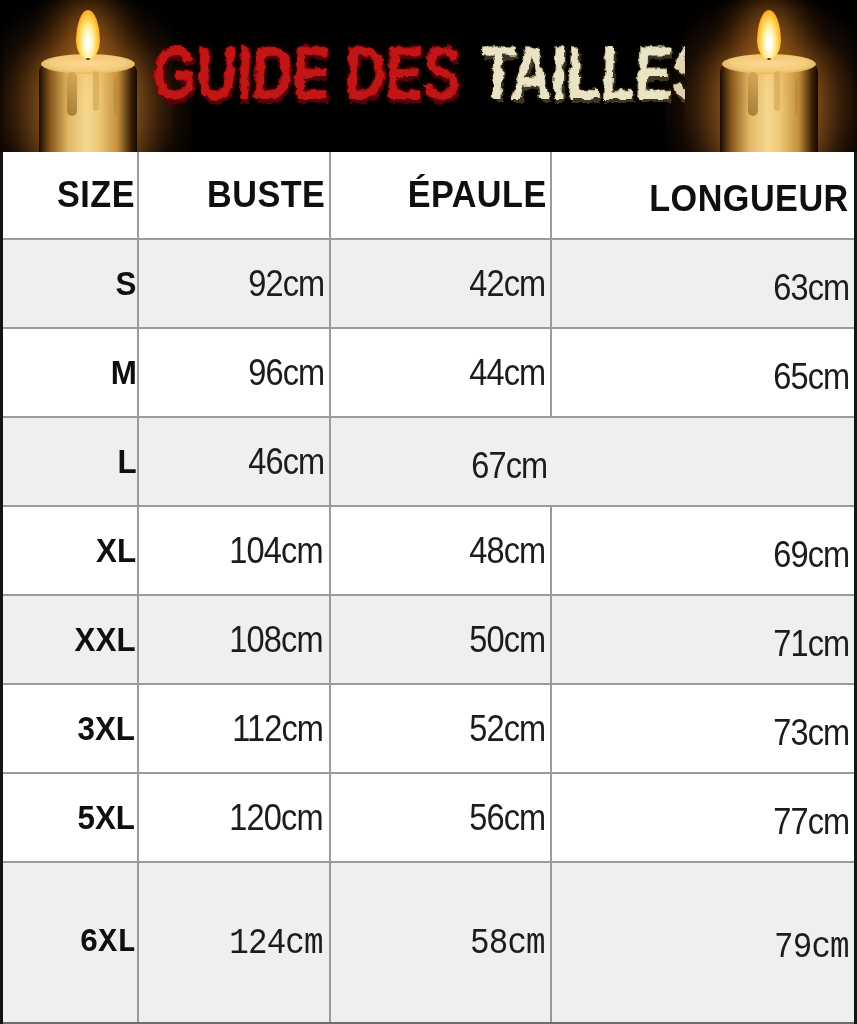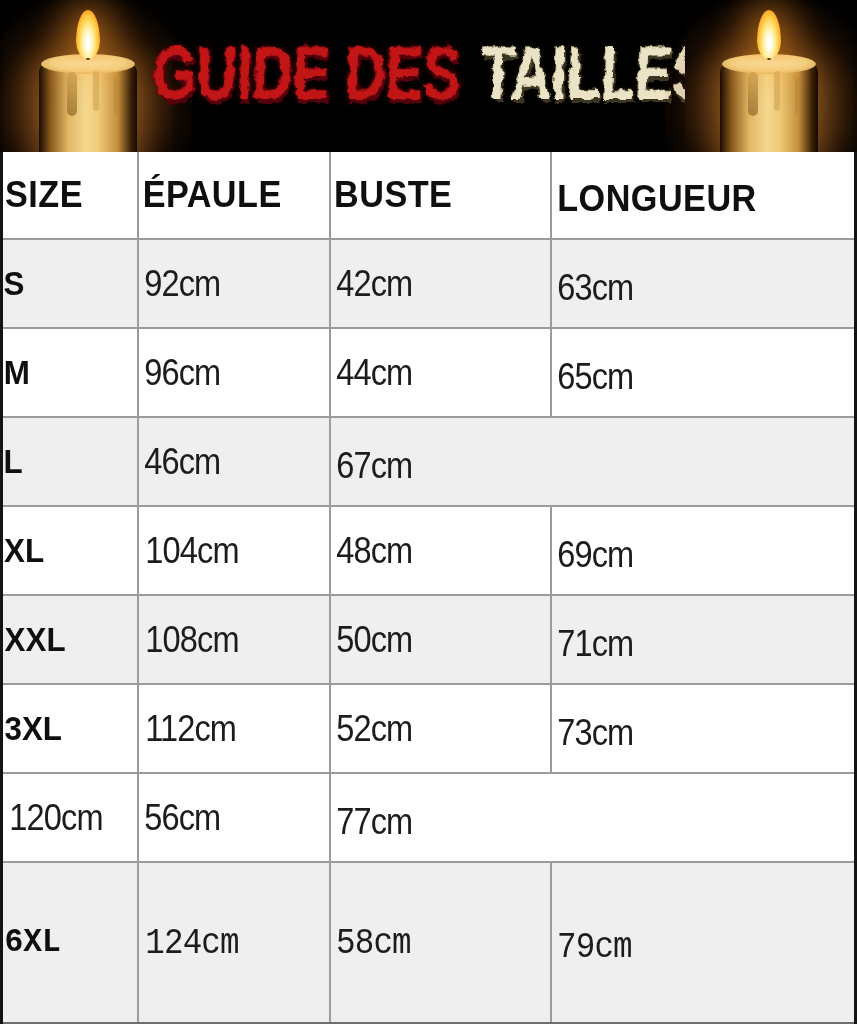--- a/index.html
+++ b/index.html
@@ -147,21 +147,21 @@
     flex: 0 0 auto;
     border-bottom: 2px solid #9b9b9b;
     background: #ffffff;
   }
   .row.header-row { height: 86px; }
   .row.alt { background: #efeff0; }
   .row:last-child { flex: 1 1 auto; border-bottom: 2px solid #6d6d6d; font-family: Liberation Mono, monospace; }
   .cell {
     display: flex;
     align-items: center;
-    justify-content: flex-start;
+    justify-content: flex-end;
     border-right: 2px solid #9b9b9b;
     overflow: hidden;
   }
   .cell:last-child { border-right: none; margin-top: 8px; }
   .header-row .cell span {
     font-weight: 700;
     font-size: 36px;
     color: #0f0f0f;
     letter-spacing: 0.5px;
     transform: scaleX(0.95);
@@ -218,24 +218,24 @@
     </div>
   </header>
 
   <main class="size-table">
 
     <div class="row header-row">
       <div class="cell">
           <span>SIZE</span>
         </div>
       <div class="cell">
+          <span>BUSTE</span>
+        </div>
+      <div class="cell">
           <span>ÉPAULE</span>
-        </div>
-      <div class="cell">
-          <span>BUSTE</span>
         </div>
       <div class="cell">
           <span>LONGUEUR</span>
         </div>
     </div>
 
     <div class="row alt">
       <div class="cell size-cell">
           <span>S</span>
         </div>
@@ -317,20 +317,23 @@
       <div class="cell value-cell">
           <span>52cm</span>
         </div>
       <div class="cell value-cell">
           <span>73cm</span>
         </div>
     </div>
 
 
     <div class="row">
+      <div class="cell size-cell">
+          <span>5XL</span>
+        </div>
       <div class="cell value-cell">
           <span>120cm</span>
         </div>
       <div class="cell value-cell">
           <span>56cm</span>
         </div>
       <div class="cell value-cell">
           <span>77cm</span>
         </div>
     </div>

